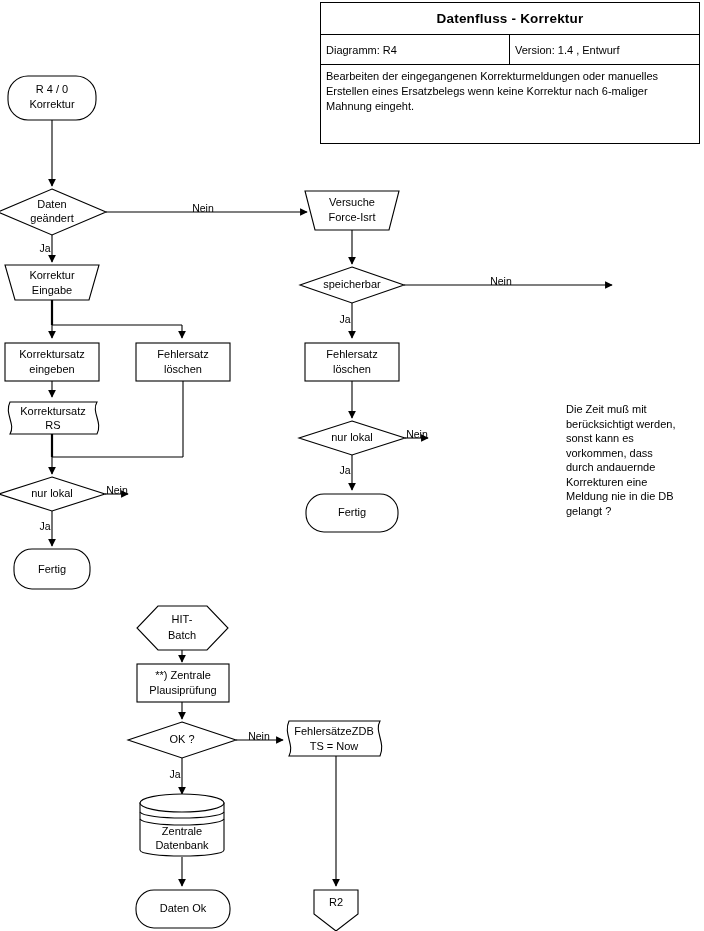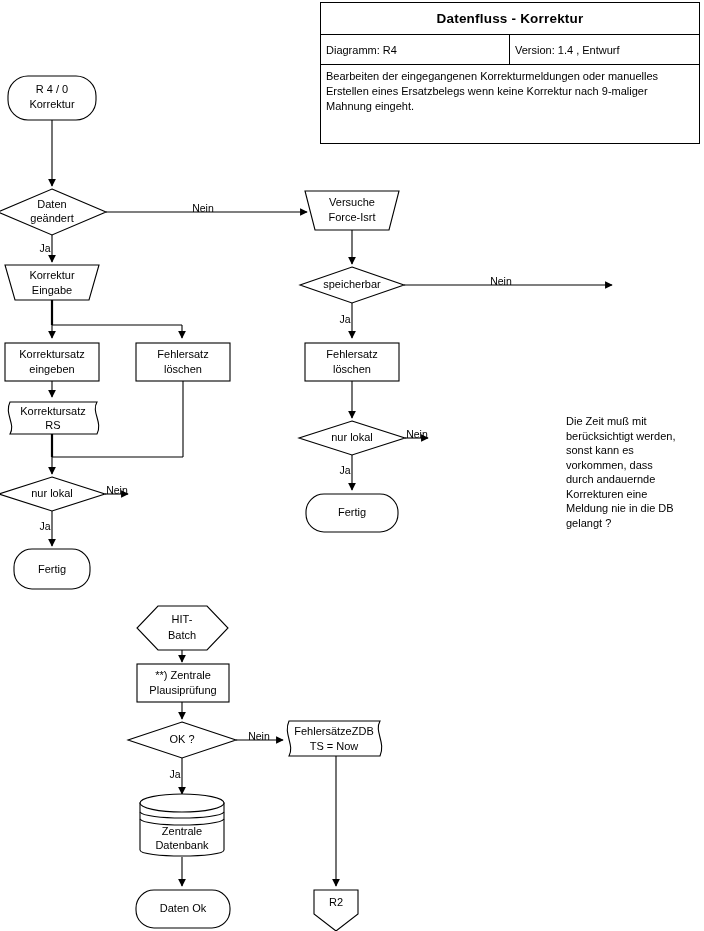--- a/index.html
+++ b/index.html
@@ -42,38 +42,38 @@
     display:flex;align-items:center;
     font-size:11px;padding-left:5px;box-sizing:border-box;
   }
   #header-table .meta-row .cell.left{width:50%;border-right:1.5px solid #000;}
   #header-table .meta-row .cell.right{width:50%;}
   #header-table .desc-row{
     border-bottom:none;height:auto;padding:4px 5px 0 5px;
     font-size:11px;line-height:1.35;box-sizing:border-box;display:block;
   }
   #note-block{
-    position:absolute;left:566px;top:414px;width:130px;
+    position:absolute;left:566px;top:402px;width:130px;
     font-size:11px;line-height:1.32;white-space:pre-line;
   }
 </style>
 </head>
 <body>
 
 <div id="canvas">
 
   <div id="header-table">
     <div class="hrow title-row">
       <div class="cell">Datenfluss - Korrektur</div>
     </div>
     <div class="hrow meta-row">
       <div class="cell left">Diagramm: R4</div>
       <div class="cell right">Version: 1.4 , Entwurf</div>
     </div>
-    <div class="hrow desc-row">Bearbeiten der eingegangenen Korrekturmeldungen oder manuelles Erstellen eines Ersatzbelegs wenn keine Korrektur nach 9-maliger Mahnung eingeht.</div>
+    <div class="hrow desc-row">Bearbeiten der eingegangenen Korrekturmeldungen oder manuelles Erstellen eines Ersatzbelegs wenn keine Korrektur nach 6-maliger Mahnung eingeht.</div>
   </div>
 
   <div id="note-block">Die Zeit muß mit
 berücksichtigt werden,
 sonst kann es
 vorkommen, dass
 durch andauernde
 Korrekturen eine
 Meldung nie in die DB
 gelangt ?</div>

